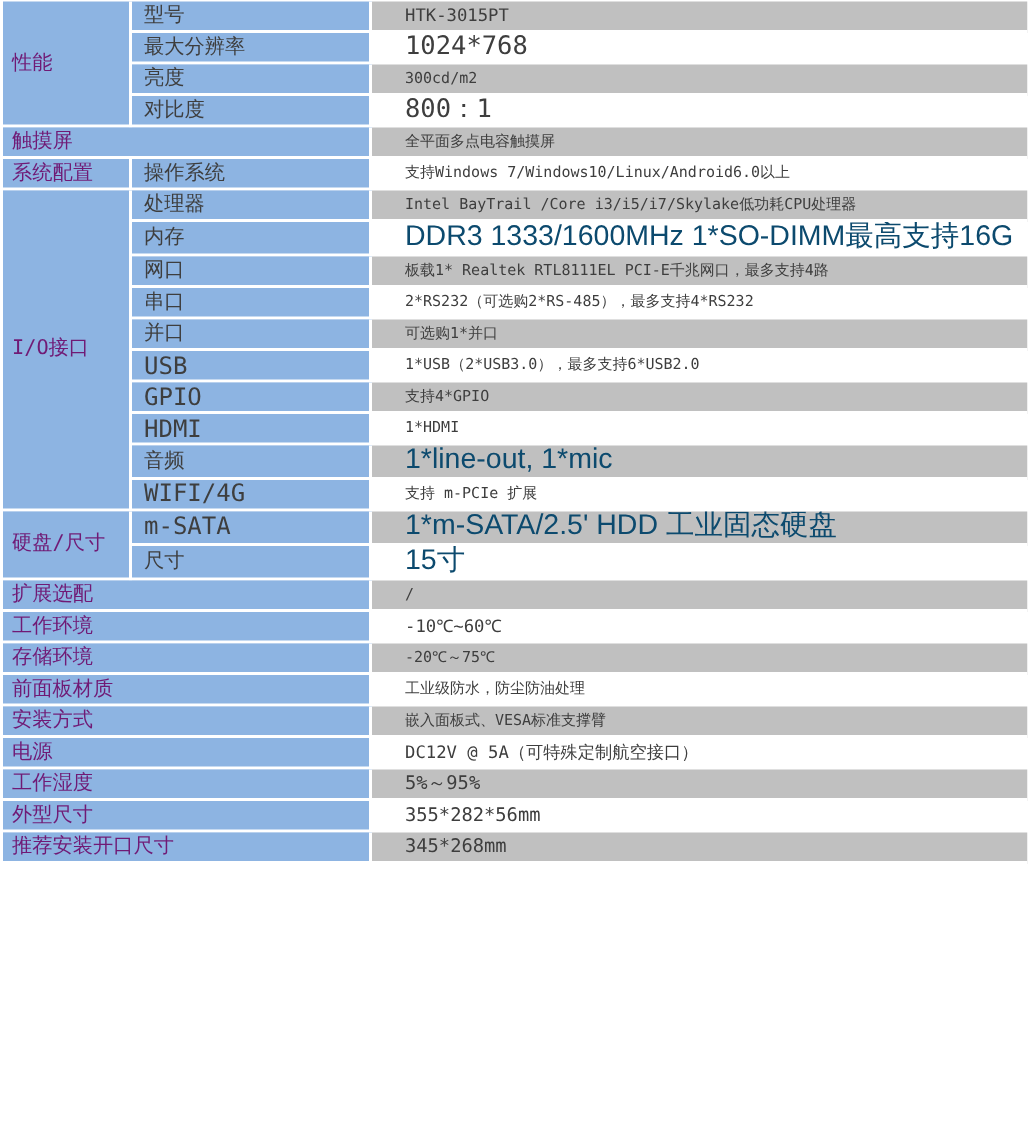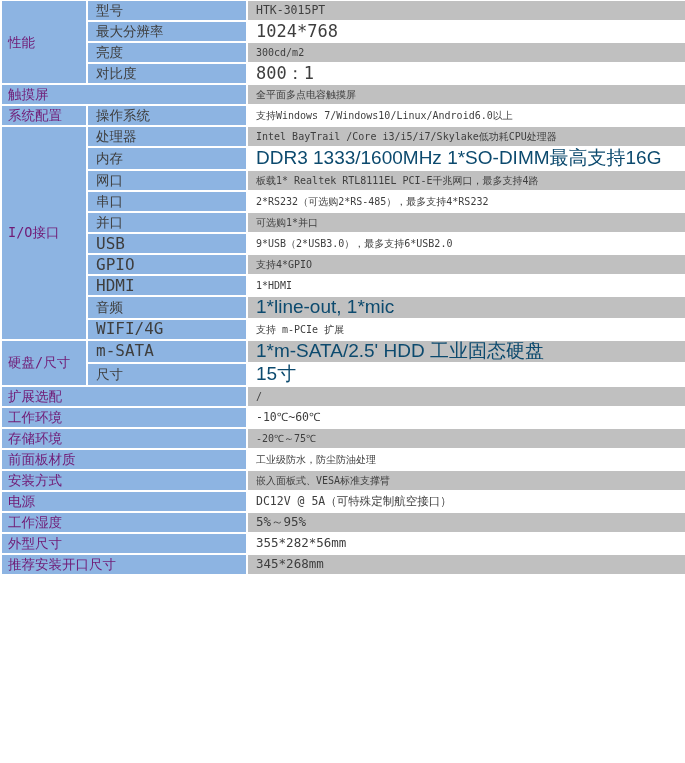--- a/index.html
+++ b/index.html
@@ -44,21 +44,21 @@
   td.lbl {
     background: #8db4e2;
     color: #3e3e3e;
     font-size: 13.5px;
     border-right: 2px solid #ffffff;
   }
   td.lbl.l-sm { font-size: 16px; }
   td.val {
     color: #3e3e3e;
     font-size: 13.5px;
-    padding-left: 8px;
+    padding-left: 22px;
   }
   td.val.bg-gray  { background: #c0c0c0; }
   td.val.bg-white { background: #ffffff; }
   td.val.v-sm  { font-size: 11.5px; }
   td.val.v-smp { font-size: 12.5px; }
   td.val.v-md  { font-size: 10px; }
   td.val.v-lg  { font-size: 17px; }
   td.val.v-sans {
     font-family: "Liberation Sans", "DejaVu Sans", sans-serif;
     font-size: 19px;
@@ -118,21 +118,21 @@
         <tr>
           <td class="lbl">串口</td>
           <td class="val bg-white v-md">2*RS232（可选购2*RS-485），最多支持4*RS232</td>
         </tr>
         <tr>
           <td class="lbl">并口</td>
           <td class="val bg-gray v-md">可选购1*并口</td>
         </tr>
         <tr>
           <td class="lbl l-sm">USB</td>
-          <td class="val bg-white v-md">9*USB（2*USB3.0），最多支持6*USB2.0</td>
+          <td class="val bg-white v-md">1*USB（2*USB3.0），最多支持6*USB2.0</td>
         </tr>
         <tr>
           <td class="lbl l-sm">GPIO</td>
           <td class="val bg-gray v-md">支持4*GPIO</td>
         </tr>
         <tr>
           <td class="lbl l-sm">HDMI</td>
           <td class="val bg-white v-md">1*HDMI</td>
         </tr>
         <tr>

